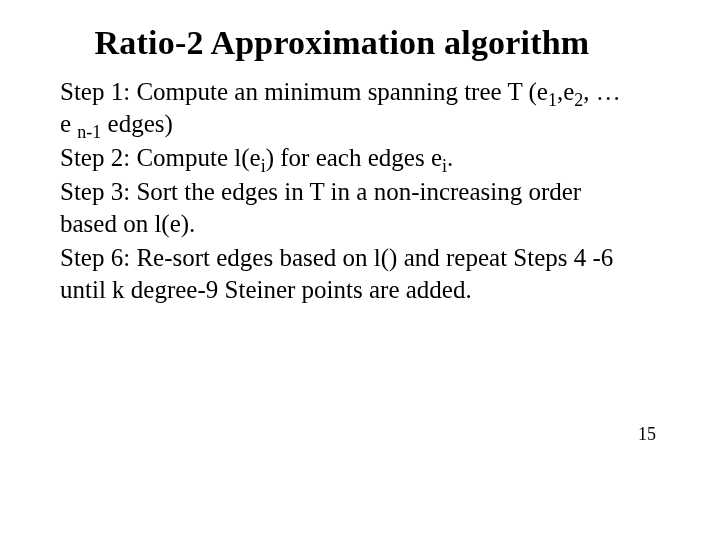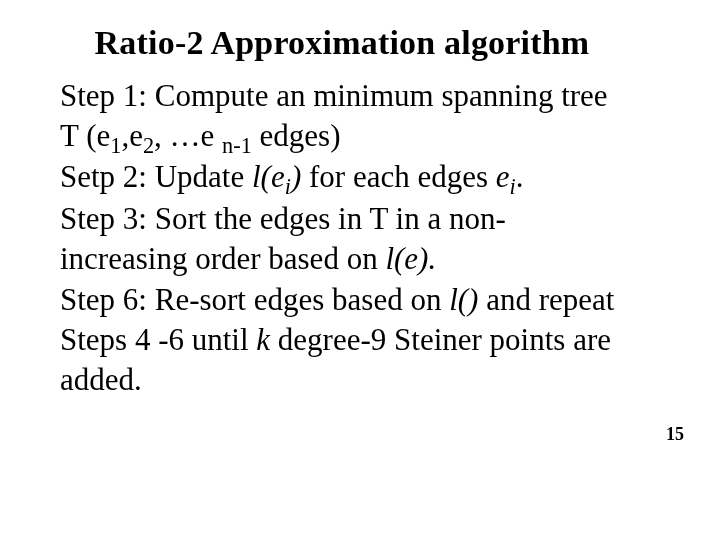--- a/index.html
+++ b/index.html
@@ -19,55 +19,54 @@
     position: relative;
   }
   .title {
     font-size: 34px;
     font-weight: bold;
     text-align: center;
     margin: 0 0 14px 0;
     letter-spacing: 0.2px;
   }
   .body {
-    font-size: 31px;
+    font-size: 25px;
     line-height: 1.28;
   }
   .step {
     margin: 0 0 2px 0;
   }
   .sub {
     font-size: 0.72em;
     vertical-align: sub;
     line-height: 0;
   }
-  .ital { font-style: italic; }
+  .ital { }
   .pagenum {
     position: absolute;
-    right: 36px;
+    right: 64px;
     bottom: 28px;
     font-size: 18px;
-    font-weight: bold;
   }
 </style>
 </head>
 <body>
 
 <div class="slide">
 
   <h1 class="title">Ratio-2 Approximation algorithm</h1>
 
   <div class="body">
 
     <div class="step">
       <span>Step 1: Compute an minimum spanning tree T (e</span><span class="sub">1</span><span>,e</span><span class="sub">2</span><span>, …e </span><span class="sub">n-1</span><span> edges)</span>
     </div>
 
     <div class="step">
-      <span>Setp 2: Update </span><span class="ital">l(e</span><span class="ital sub">i</span><span class="ital">)</span><span> for each edges </span><span class="ital">e</span><span class="ital sub">i</span><span>.</span>
+      <span>Step 2: Compute </span><span class="ital">l(e</span><span class="ital sub">i</span><span class="ital">)</span><span> for each edges </span><span class="ital">e</span><span class="ital sub">i</span><span>.</span>
     </div>
 
     <div class="step">
       <span>Step 3:  Sort the edges in T in a non-increasing order based on </span><span class="ital">l(e).</span>
     </div>
 
 
 
     <div class="step">
       <span>Step 6: Re-sort edges based on </span><span class="ital">l()</span><span> and repeat Steps 4 -6 until </span><span class="ital">k</span><span> degree-9 Steiner points are added.</span>

